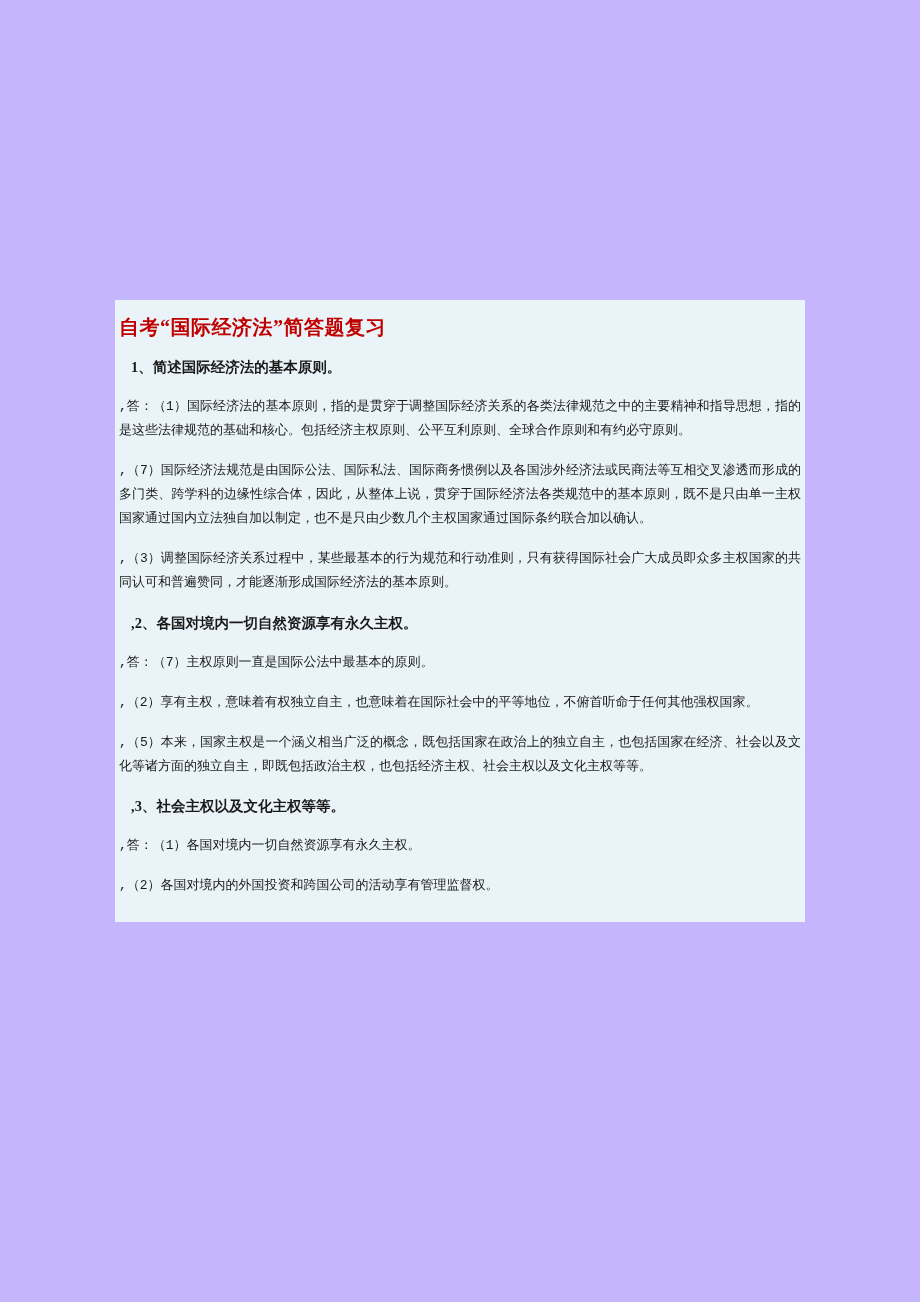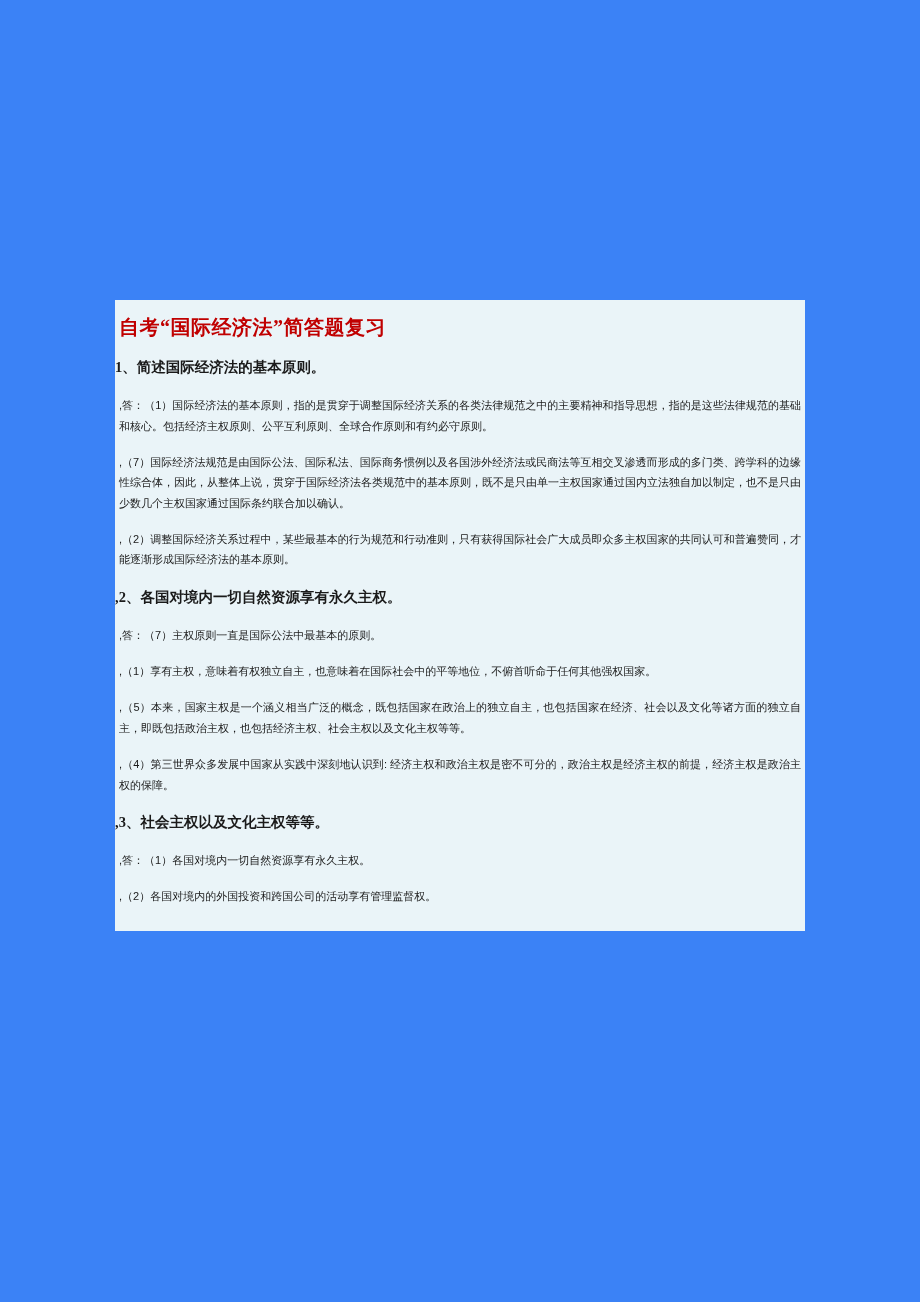--- a/index.html
+++ b/index.html
@@ -10,21 +10,21 @@
     width: 920px;
     height: 1302px;
     background: #ffffff;
     font-family: "Liberation Serif", "DejaVu Serif", serif;
     overflow: hidden;
   }
   .page {
     position: relative;
     width: 920px;
     height: 1302px;
-    background: #3b82f6;
+    background: #c4b5fd;
     box-sizing: border-box;
   }
   .content {
     position: absolute;
     left: 115px;
     top: 300px;
     width: 690px;
     background: #eaf4f8;
     padding: 12px 0 8px 0;
     box-sizing: border-box;
@@ -39,25 +39,25 @@
     padding: 0 4px;
     letter-spacing: 0.5px;
   }
   .q-heading {
     font-family: "Liberation Serif", "DejaVu Serif", serif;
     font-size: 14.5px;
     font-weight: bold;
     color: #1a1a1a;
     line-height: 1.6;
     margin: 0 0 16px 0;
-    padding: 0 0;
+    padding: 0 16px;
   }
   .para {
-    font-family: Liberation Sans, sans-serif;
-    font-size: 11px;
+    font-family: Liberation Mono, monospace;
+    font-size: 13px;
     color: #1a1a1a;
     line-height: 1.85;
     margin: 0 0 16px 0;
     padding: 0 4px;
     text-align: justify;
     text-justify: inter-ideograph;
   }
   .para:last-child {
     margin-bottom: 16px;
   }
@@ -65,25 +65,24 @@
 </head>
 <body>
 
 <div class="page">
   <div class="content">
     <h1 class="doc-title">自考“国际经济法”简答题复习</h1>
 
     <p class="q-heading">1、简述国际经济法的基本原则。</p>
     <p class="para">,答：（1）国际经济法的基本原则，指的是贯穿于调整国际经济关系的各类法律规范之中的主要精神和指导思想，指的是这些法律规范的基础和核心。包括经济主权原则、公平互利原则、全球合作原则和有约必守原则。</p>
     <p class="para">,（7）国际经济法规范是由国际公法、国际私法、国际商务惯例以及各国涉外经济法或民商法等互相交叉渗透而形成的多门类、跨学科的边缘性综合体，因此，从整体上说，贯穿于国际经济法各类规范中的基本原则，既不是只由单一主权国家通过国内立法独自加以制定，也不是只由少数几个主权国家通过国际条约联合加以确认。</p>
-    <p class="para">,（2）调整国际经济关系过程中，某些最基本的行为规范和行动准则，只有获得国际社会广大成员即众多主权国家的共同认可和普遍赞同，才能逐渐形成国际经济法的基本原则。</p>
+    <p class="para">,（3）调整国际经济关系过程中，某些最基本的行为规范和行动准则，只有获得国际社会广大成员即众多主权国家的共同认可和普遍赞同，才能逐渐形成国际经济法的基本原则。</p>
 
     <p class="q-heading">,2、各国对境内一切自然资源享有永久主权。</p>
     <p class="para">,答：（7）主权原则一直是国际公法中最基本的原则。</p>
-    <p class="para">,（1）享有主权，意味着有权独立自主，也意味着在国际社会中的平等地位，不俯首听命于任何其他强权国家。</p>
+    <p class="para">,（2）享有主权，意味着有权独立自主，也意味着在国际社会中的平等地位，不俯首听命于任何其他强权国家。</p>
     <p class="para">,（5）本来，国家主权是一个涵义相当广泛的概念，既包括国家在政治上的独立自主，也包括国家在经济、社会以及文化等诸方面的独立自主，即既包括政治主权，也包括经济主权、社会主权以及文化主权等等。</p>
-    <p class="para">,（4）第三世界众多发展中国家从实践中深刻地认识到: 经济主权和政治主权是密不可分的，政治主权是经济主权的前提，经济主权是政治主权的保障。</p>
 
     <p class="q-heading">,3、社会主权以及文化主权等等。</p>
     <p class="para">,答：（1）各国对境内一切自然资源享有永久主权。</p>
     <p class="para">,（2）各国对境内的外国投资和跨国公司的活动享有管理监督权。</p>
   </div>
 </div>
 
 </body></html>

